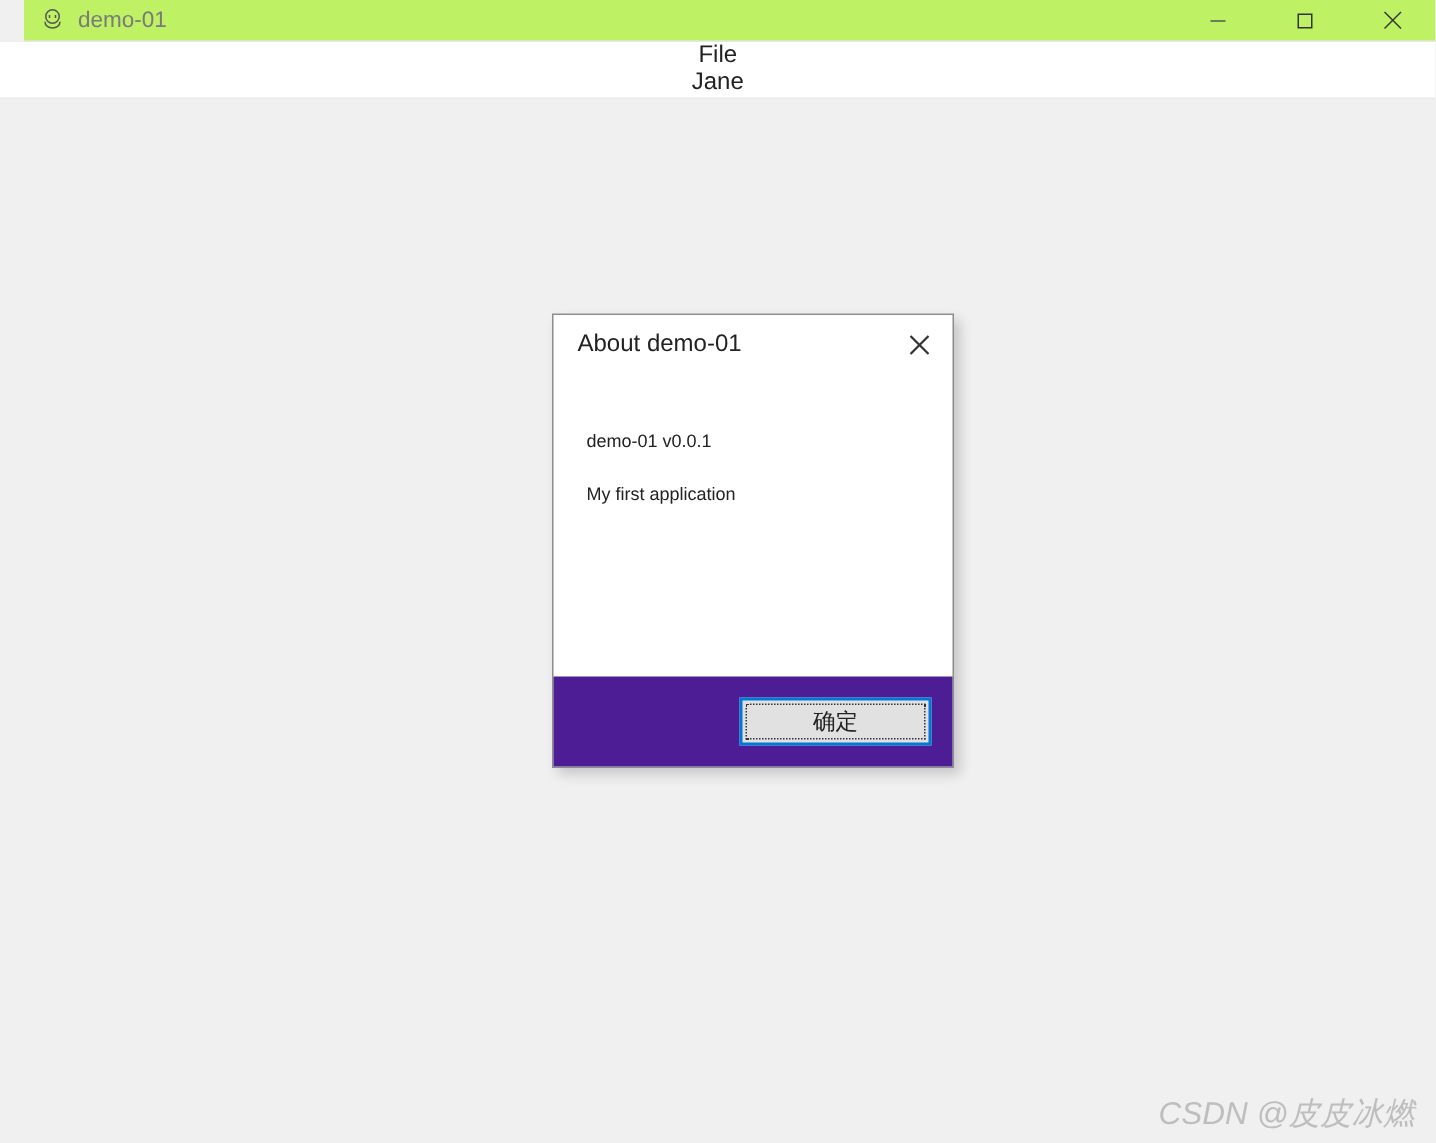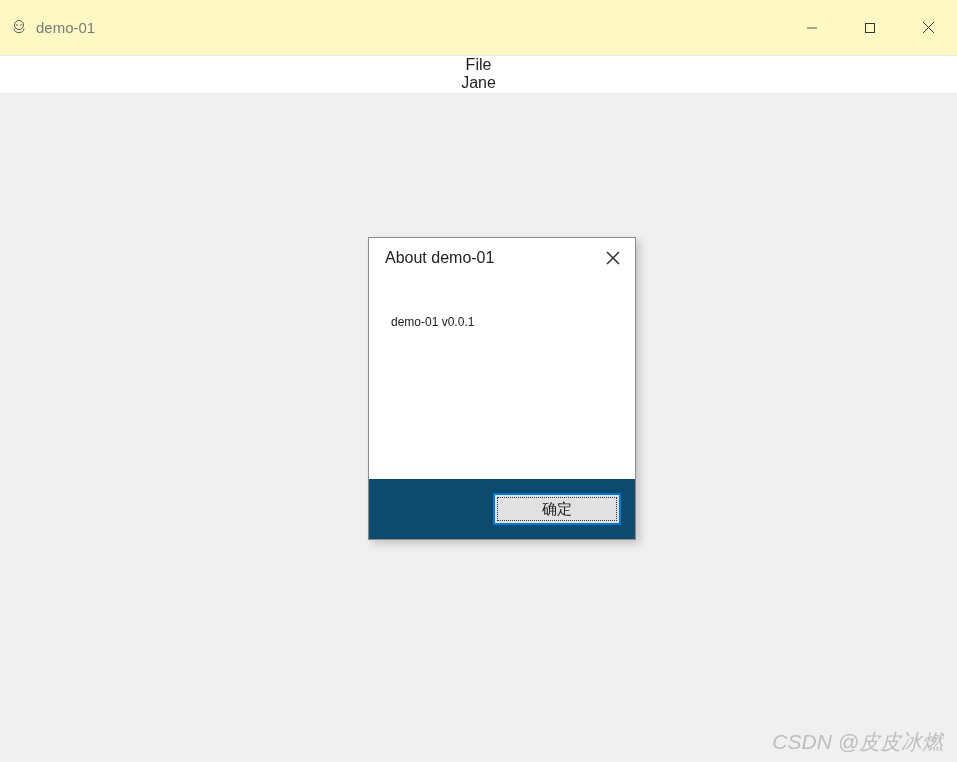--- a/index.html
+++ b/index.html
@@ -11,26 +11,27 @@
       font-family: "Microsoft YaHei", "Segoe UI", Arial, sans-serif;
       font-size: 14px;
       background: #f0f0f0;
       width: 957px;
       height: 762px;
       overflow: hidden;
       position: relative;
     }
     
     .titlebar {
-      height: 56px;
-      background: #fef9c3;
+      height: 28px;
+      background: #bef264;
       display: flex;
       align-items: center;
       justify-content: space-between;
       border-bottom: 1px solid #e8e8e8;
+      margin-left: 16px;
     }
     .titlebar-left {
       display: flex;
       align-items: center;
       padding-left: 10px;
       gap: 8px;
     }
     .app-icon {
       width: 18px;
       height: 18px;
@@ -127,21 +128,21 @@
       line-height: 1.45;
     }
     .dialog-body .spacer {
       height: 18px;
     }
     .dialog-footer {
       position: absolute;
       bottom: 0;
       left: 0;
       right: 0;
-      background: #0c4a6e;
+      background: #4c1d95;
       padding: 14px 14px;
       display: flex;
       justify-content: flex-end;
       border-top: none;
       font-family: Liberation Serif, serif;
     }
     .ok-button {
       width: 128px;
       height: 32px;
       background: #e1e1e1;
@@ -214,20 +215,21 @@
       <span class="dialog-close">
         <svg width="14" height="14" viewBox="0 0 14 14">
             <line x1="1" y1="1" x2="13" y2="13"></line>
             <line x1="13" y1="1" x2="1" y2="13"></line>
           </svg>
       </span>
     </div>
     <div class="dialog-body">
       <div>demo-01 v0.0.1</div>
       <div class="spacer"></div>
+      <div>My first application</div>
     </div>
     <div class="dialog-footer">
       <div class="ok-button">确定</div>
     </div>
   </div>
 
 </div>
 
 <div class="watermark">CSDN @皮皮冰燃</div>
 

